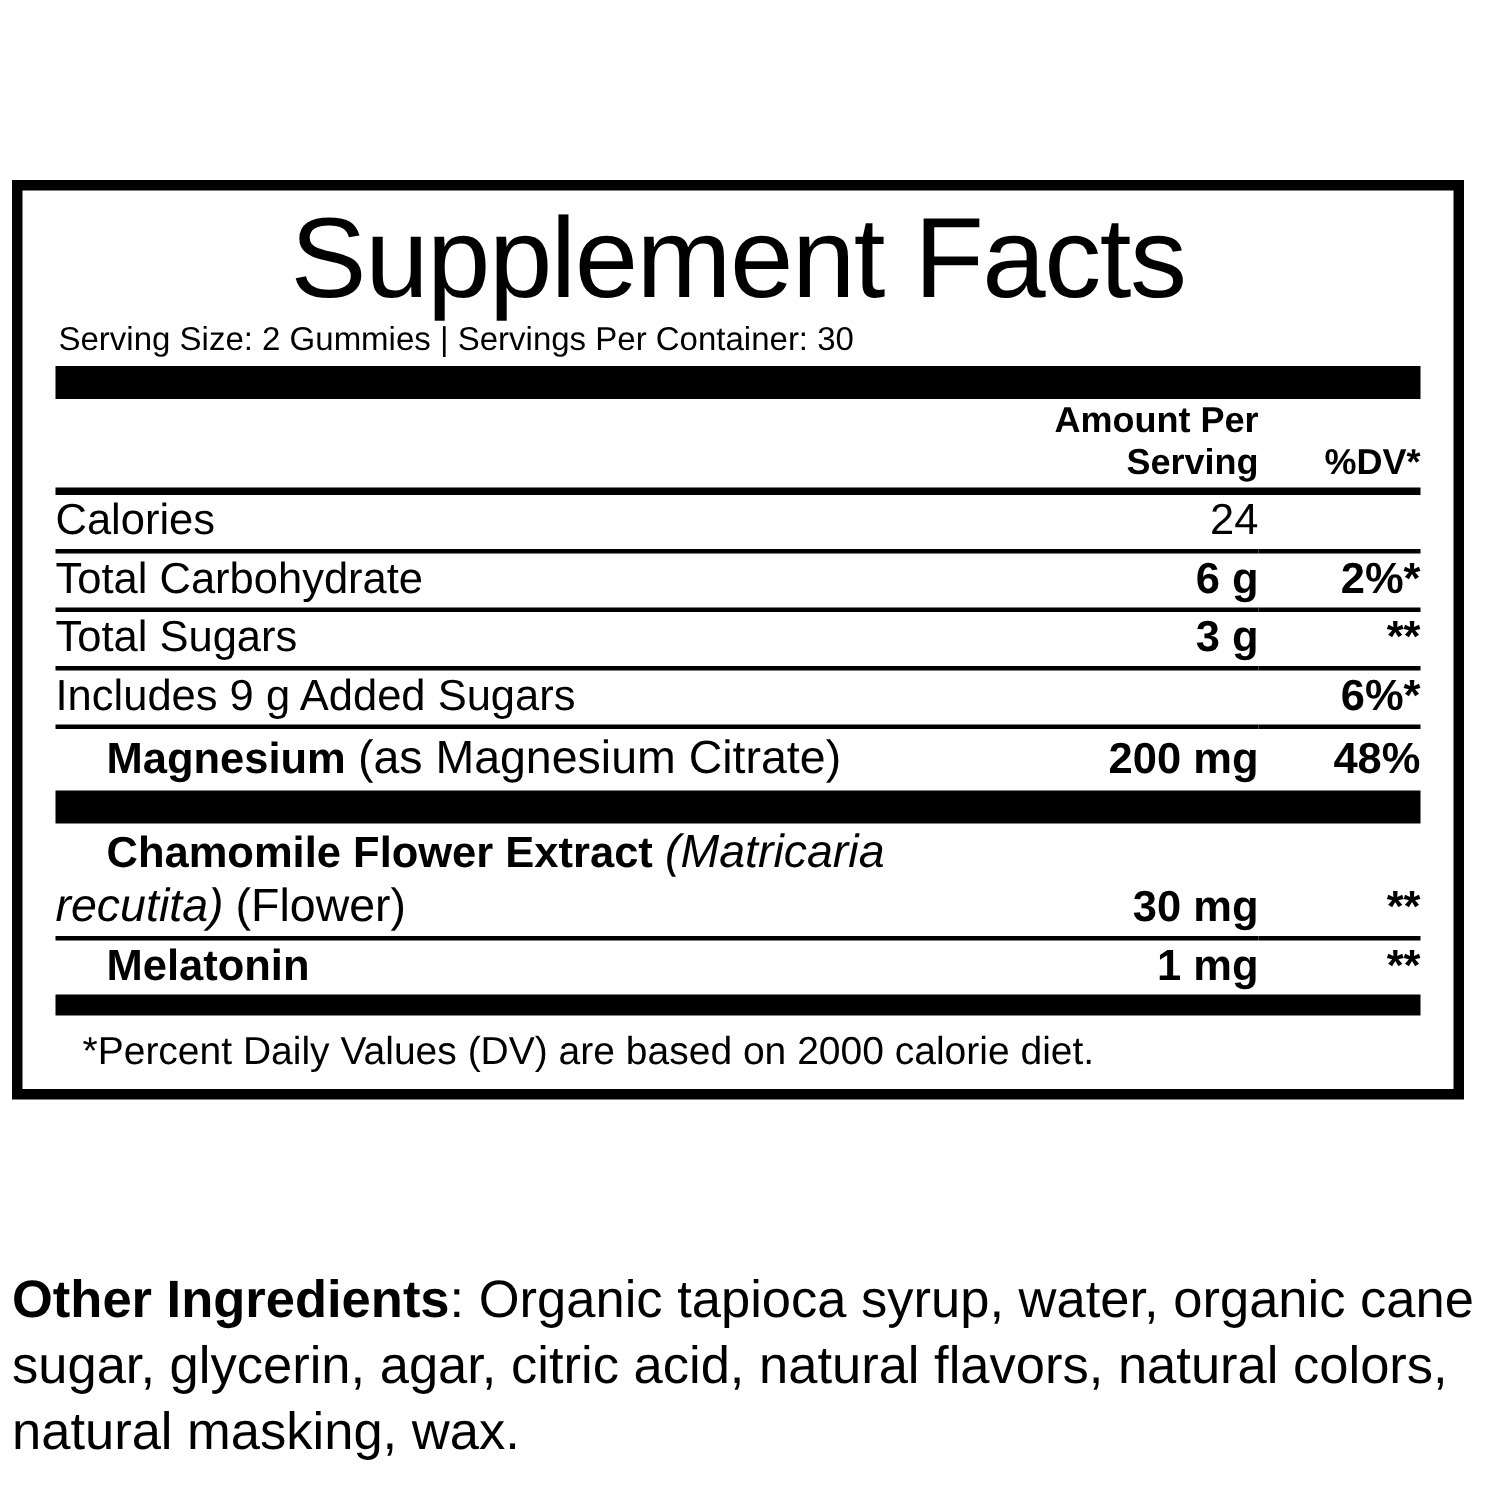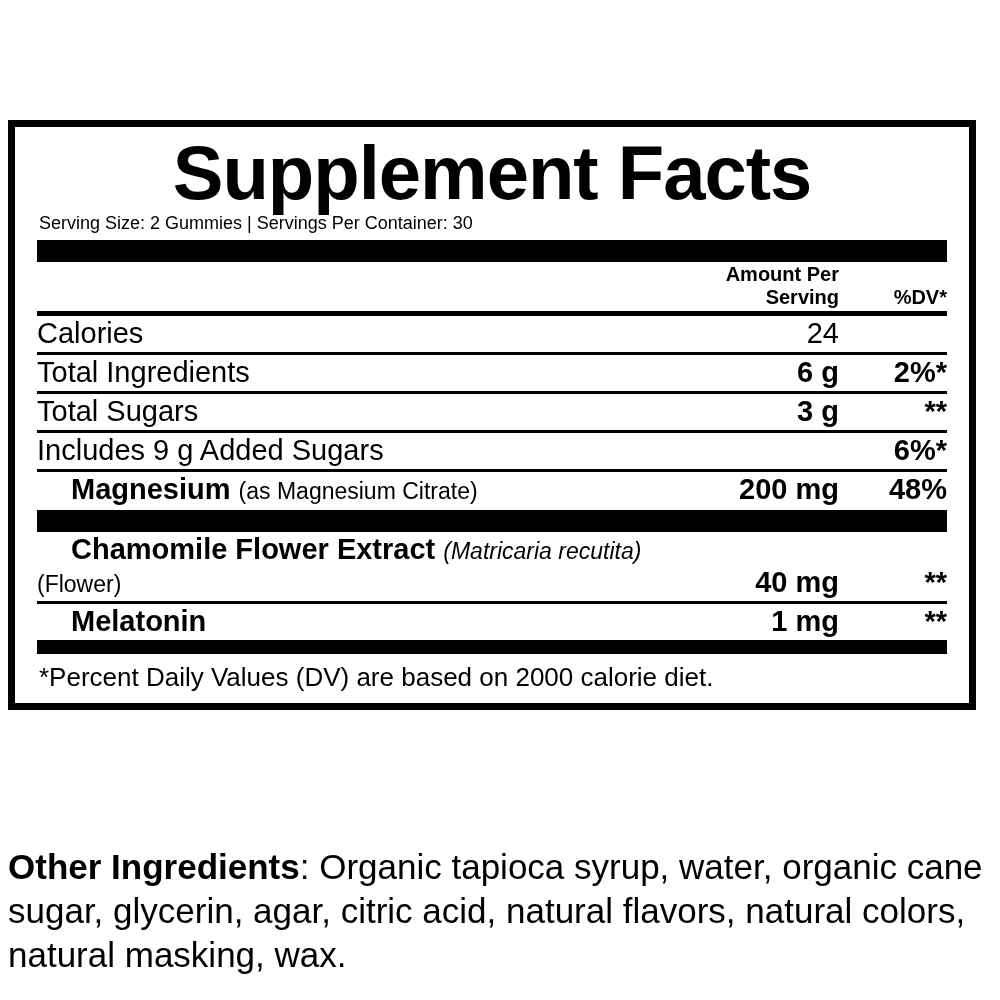--- a/index.html
+++ b/index.html
@@ -21,30 +21,30 @@
     top: 120px;
     width: 968px;
     box-sizing: border-box;
     border: 7px solid #000;
     background: #fff;
     padding: 4px 22px 10px 22px;
   }
 
   .title {
     font-size: 76px;
-    font-weight: bold;
+    font-weight: normal;
     line-height: 0.95;
     letter-spacing: -1px;
     text-align: center;
     margin: 6px 0 2px 0;
     white-space: nowrap;
   }
 
   .serving {
-    font-size: 18px;
+    font-size: 22px;
     line-height: 1.15;
     margin: 4px 0 6px 2px;
   }
 
   .bar-thick {
     height: 22px;
     background: #000;
     margin: 2px 0 0 0;
   }
   .bar-med {
@@ -65,52 +65,52 @@
   table.nf td {
     vertical-align: bottom;
     padding: 1px 0 2px 0;
   }
 
   .col-name { width: auto; }
   .col-amt  { width: 175px; text-align: right; }
   .col-dv   { width: 108px; text-align: right; }
 
   .hdr td {
-    font-size: 20px;
+    font-size: 24px;
     font-weight: bold;
     padding-bottom: 4px;
   }
 
   .row td {
     font-size: 29px;
     border-top: 3px solid #000;
   }
   .row.first td { border-top: none; }
 
   .nm { font-weight: normal; }
   .nm.b { font-weight: bold; margin-left: 34px; }
   .indent1 { padding-left: 24px; }
   .indent2 { padding-left: 56px; }
   .sub {
-    font-size: 23px;
+    font-size: 31px;
     font-weight: normal;
   }
   .ital { font-style: italic; }
 
   .amt { font-size: 29px; }
   .amt.b { font-weight: bold; }
   .dv { font-size: 27px; }
   .dv.b { font-weight: bold; }
   .stars { font-size: 24px; font-weight: bold; }
 
   .footnotes {
     font-size: 26px;
     line-height: 1.18;
     margin-top: 8px;
-    margin-left: 2px;
+    margin-left: 18px;
   }
 
   .other {
     position: absolute;
     left: 8px;
     top: 845px;
     width: 980px;
     font-size: 35px;
     line-height: 1.25;
   }
@@ -143,21 +143,21 @@
     <tbody>
         <tr class="row first">
       <td class="col-name">
         <span class="nm">Calories</span>
       </td>
       <td class="col-amt amt">24</td>
       <td class="col-dv dv b"></td>
     </tr>
     <tr class="row">
       <td class="col-name">
-        <span class="nm">Total Ingredients</span>
+        <span class="nm">Total Carbohydrate</span>
       </td>
       <td class="col-amt amt b">6 g</td>
       <td class="col-dv dv b">2%*</td>
     </tr>
     <tr class="row">
       <td class="col-name indent1">
         <span class="nm">Total Sugars</span>
       </td>
       <td class="col-amt amt b">3 g</td>
       <td class="col-dv stars">**</td>
@@ -183,21 +183,21 @@
   <div class="bar-thick"></div>
 
   <table class="nf">
     <tbody>
         <tr class="row first">
       <td class="col-name">
         <span class="nm b">Chamomile Flower Extract</span>
         <span class="sub ital">(Matricaria recutita)</span>
         <span class="sub">(Flower)</span>
       </td>
-      <td class="col-amt amt b">40 mg</td>
+      <td class="col-amt amt b">30 mg</td>
       <td class="col-dv stars">**</td>
     </tr>
     <tr class="row">
       <td class="col-name">
         <span class="nm b">Melatonin</span>
       </td>
       <td class="col-amt amt b">1 mg</td>
       <td class="col-dv stars">**</td>
     </tr>
   </tbody>

